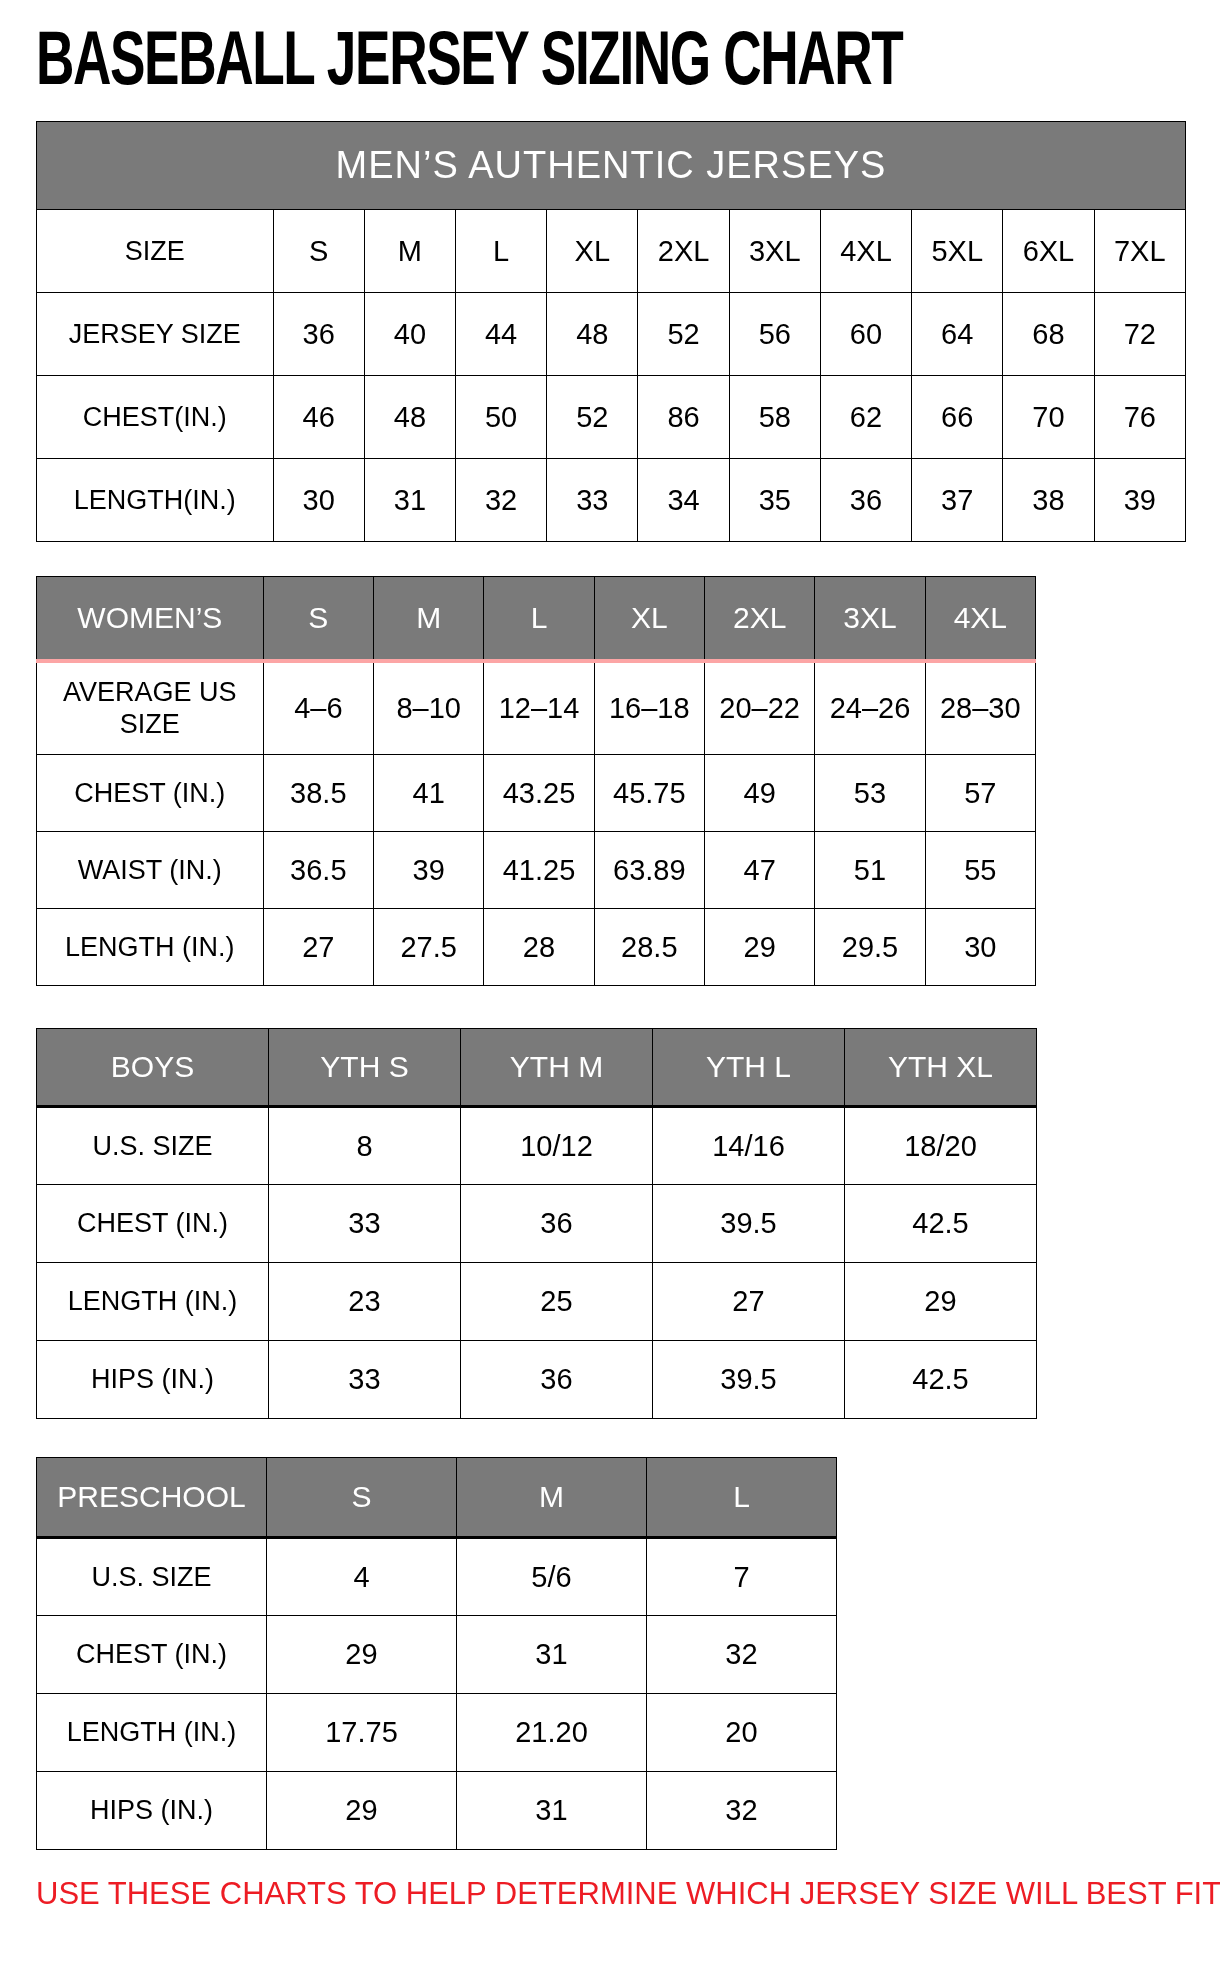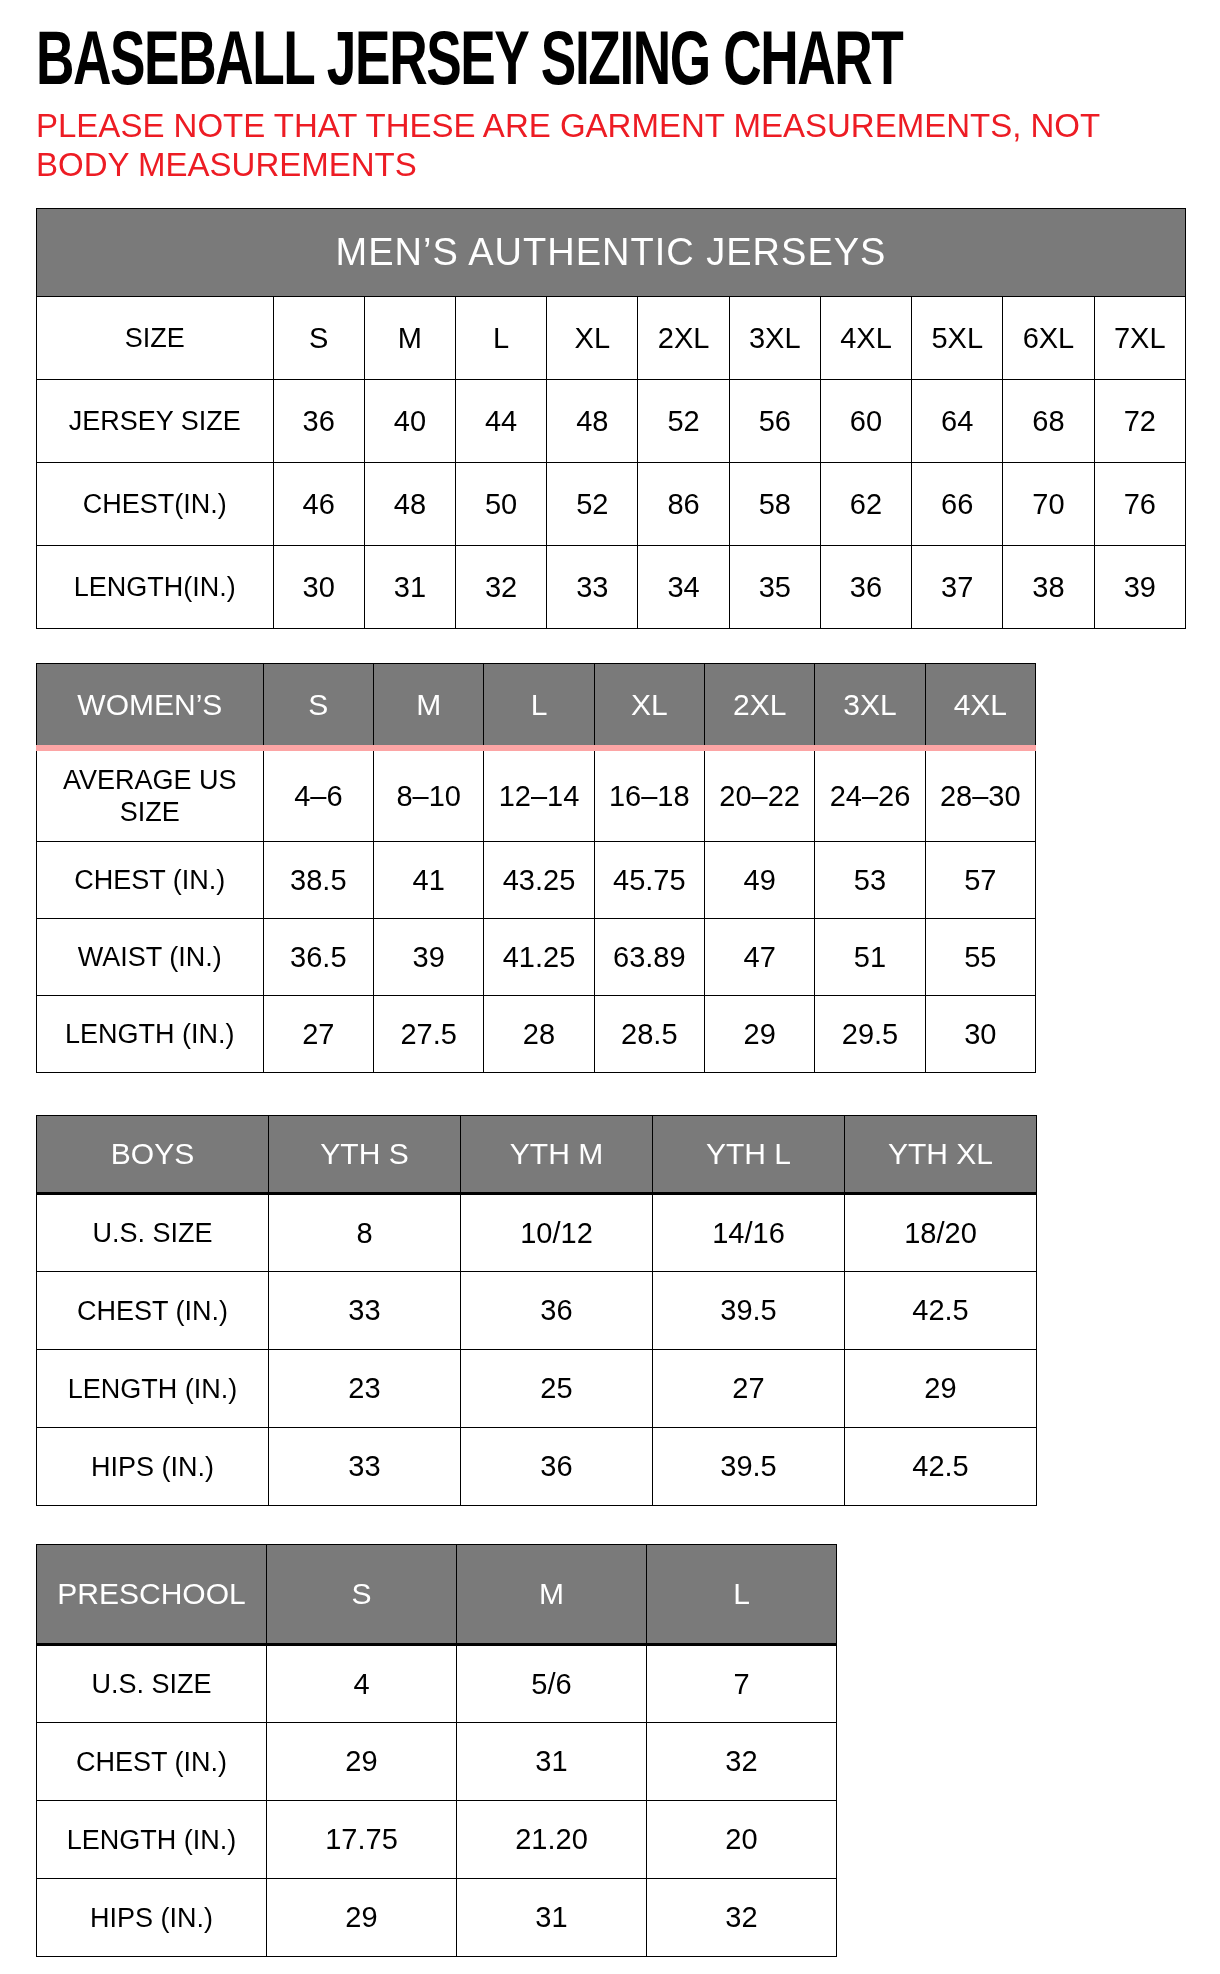--- a/index.html
+++ b/index.html
@@ -69,53 +69,52 @@
   #t-mens tr{height:83px;}
   #t-mens tr.banner-row{height:88px;}
 
   
   #t-womens{width:1000px;margin-top:34px;}
   #t-womens .c-label{width:226px;}
   #t-womens .c-size{width:110px;}
   #t-womens tr{height:77px;}
   #t-womens tr.ghead-row{height:84px;}
   #t-womens tr.tall-row{height:94px;}
-  #t-womens td.ghead{border-bottom:6px solid #fca5a5;margin-left:8px;}
+  #t-womens td.ghead{border-bottom:4px solid #fca5a5;margin-left:8px;}
 
   
   #t-boys{width:1000px;margin-top:42px;border-radius:6px;}
   #t-boys .c-label{width:232px;}
   #t-boys .c-size{width:192px;}
   #t-boys tr{height:78px;}
   #t-boys td.ghead{border-bottom:3px solid #000;}
 
   
   #t-pre{width:800px;margin-top:38px;}
   #t-pre .c-label{width:230px;}
   #t-pre .c-size{width:190px;}
   #t-pre tr{height:78px;}
-  #t-pre tr.ghead-row{height:100px;}
+  #t-pre tr.ghead-row{height:80px;}
   #t-pre td.ghead{border-bottom:3px solid #000;}
 
   .footer{
     margin:26px 0 12px 0;
     color:var(--red);
     font-size:31px;
     white-space:nowrap;
     font-weight:normal;
   }
 </style>
 </head>
 <body>
 
 <div class="page">
 
   <h1 class="title">BASEBALL JERSEY SIZING CHART</h1>
 
-  <p class="note">PLEASE NOTE THAT THESE ARE GARMENT MEASUREMENTS, NOT BODY MEASUREMENTS</p>
 
   <table id="t-mens" class="size-table">
     <colgroup>
       <col class="c-label">
       <col class="c-size">
         <col class="c-size">
         <col class="c-size">
         <col class="c-size">
         <col class="c-size">
       <col class="c-size">

